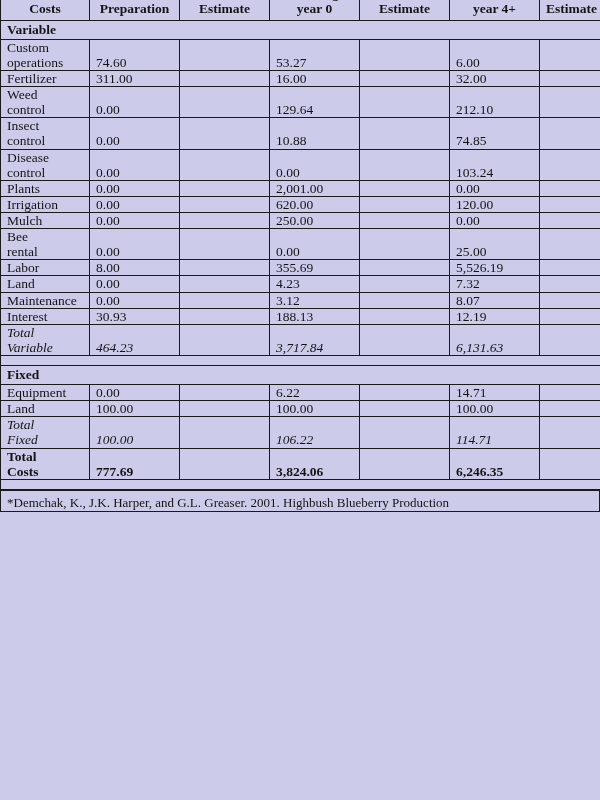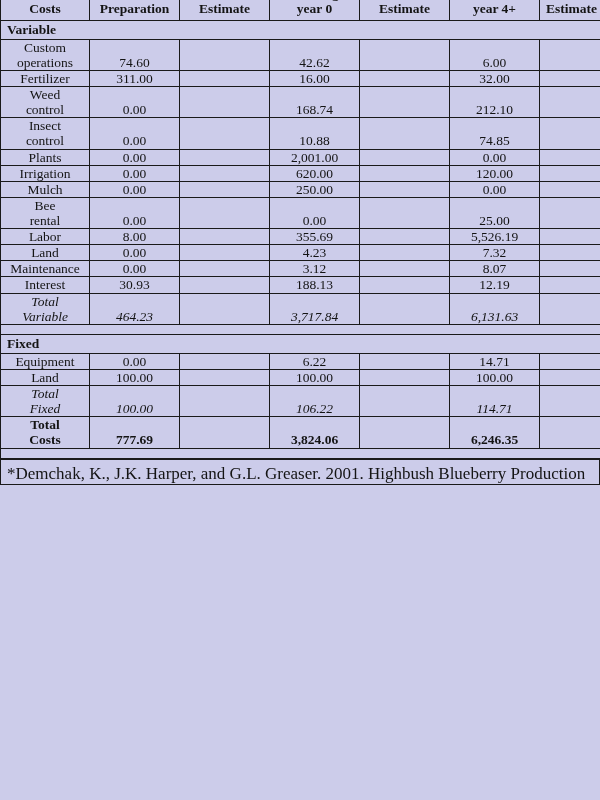--- a/index.html
+++ b/index.html
@@ -58,49 +58,49 @@
 
   
   tr.section td {
     font-weight: bold;
     text-align: left;
     vertical-align: middle;
     padding: 1px 6px 2px 6px;
   }
 
   td.label {
-    text-align: center;
+    text-align: left;
     white-space: pre-line;
     vertical-align: bottom;
     padding-bottom: 2px;
     margin-top: 8px;
   }
   td.num {
-    text-align: center;
+    text-align: left;
     vertical-align: bottom;
     padding-bottom: 2px;
   }
   td.blank { }
 
   td.ital { font-style: italic; }
   td.bold { font-weight: bold; }
 
   tr.spacer td {
     border-left: 1px solid #1a1a1a;
     border-right: 1px solid #1a1a1a;
     border-top: 1px solid #1a1a1a;
     border-bottom: 1px solid #1a1a1a;
     height: 10px;
   }
 
   .foot {
     border: 1px solid #1a1a1a;
     border-top: 1px solid #1a1a1a;
     background: #ccccea;
-    font-size: 17px;
+    font-size: 13px;
     padding: 4px 6px 0 6px;
     box-sizing: border-box;
     width: 600px;
     white-space: nowrap;
     overflow: hidden;
   }
 </style>
 </head>
 <body>
 
@@ -132,52 +132,62 @@
 Estimate</td>
         </tr>
         <tr class="section">
           <td colspan="7">Variable</td>
         </tr>
         <tr>
           <td class="label">Custom
 operations</td>
           <td class="num">74.60</td>
           <td class="blank"></td>
-          <td class="num">42.62</td>
+          <td class="num">53.27</td>
           <td class="blank"></td>
           <td class="num">6.00</td>
           <td class="blank"></td>
         </tr>
         <tr>
           <td class="label">Fertilizer</td>
           <td class="num">311.00</td>
           <td class="blank"></td>
           <td class="num">16.00</td>
           <td class="blank"></td>
           <td class="num">32.00</td>
           <td class="blank"></td>
         </tr>
         <tr>
           <td class="label">Weed
 control</td>
           <td class="num">0.00</td>
           <td class="blank"></td>
-          <td class="num">168.74</td>
+          <td class="num">129.64</td>
           <td class="blank"></td>
           <td class="num">212.10</td>
           <td class="blank"></td>
         </tr>
         <tr>
           <td class="label">Insect
 control</td>
           <td class="num">0.00</td>
           <td class="blank"></td>
           <td class="num">10.88</td>
           <td class="blank"></td>
           <td class="num">74.85</td>
+          <td class="blank"></td>
+        </tr>
+        <tr>
+          <td class="label">Disease
+control</td>
+          <td class="num">0.00</td>
+          <td class="blank"></td>
+          <td class="num">0.00</td>
+          <td class="blank"></td>
+          <td class="num">103.24</td>
           <td class="blank"></td>
         </tr>
         <tr>
           <td class="label">Plants</td>
           <td class="num">0.00</td>
           <td class="blank"></td>
           <td class="num">2,001.00</td>
           <td class="blank"></td>
           <td class="num">0.00</td>
           <td class="blank"></td>

